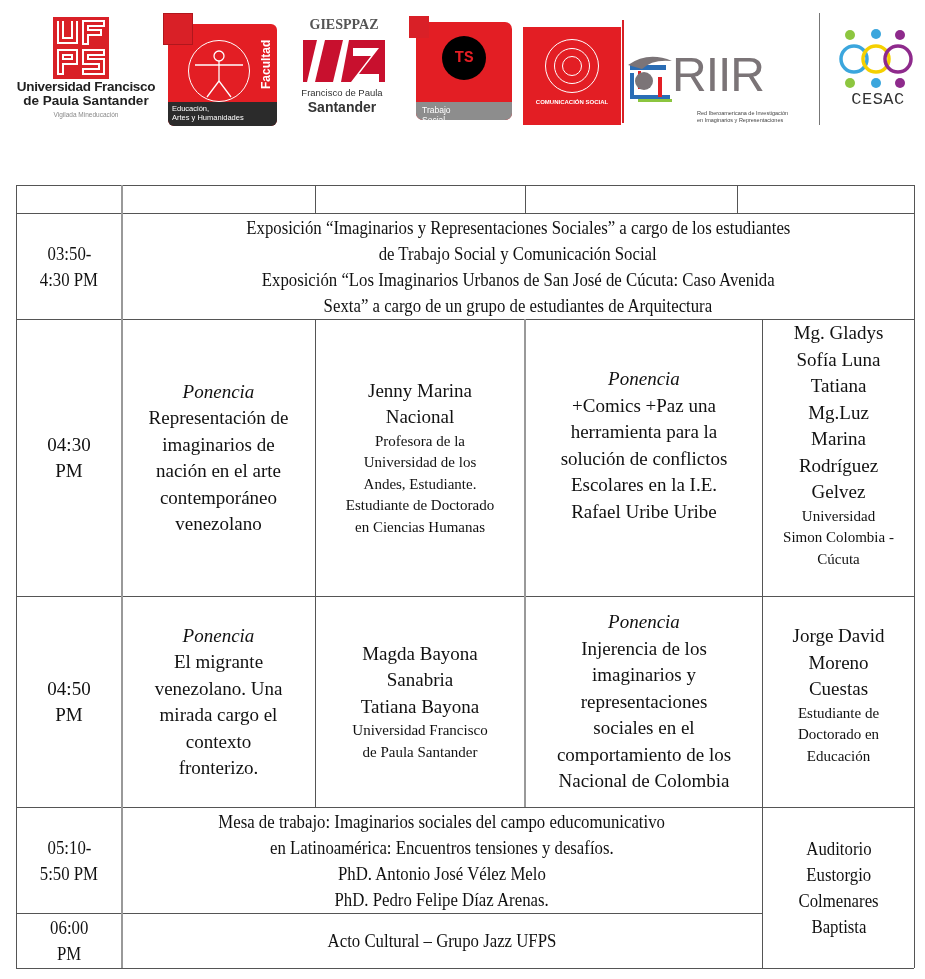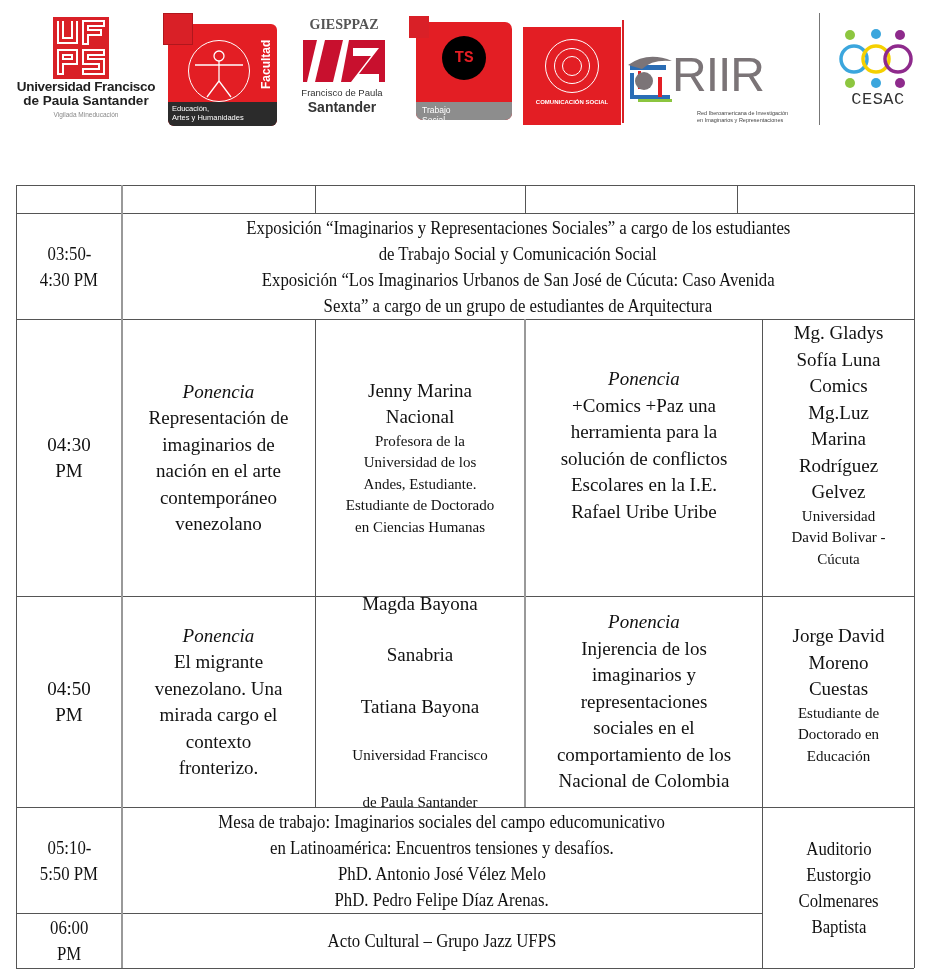--- a/index.html
+++ b/index.html
@@ -222,43 +222,43 @@
     <div class="it">Ponencia</div>
     <div>+Comics +Paz una</div>
     <div>herramienta para la</div>
     <div>solución de conflictos</div>
     <div>Escolares en la I.E.</div>
     <div>Rafael Uribe Uribe</div>
   </div>
   <div class="cell" style="left:763px;top:320px;width:151px;height:276px;justify-content:flex-start;padding-top:0px;">
     <div class="big">Mg. Gladys</div>
     <div class="big">Sofía Luna</div>
-    <div class="big">Comics</div>
+    <div class="big">Tatiana</div>
     <div class="big">Mg.Luz</div>
     <div class="big">Marina</div>
     <div class="big">Rodríguez</div>
     <div class="big">Gelvez</div>
     <div class="small">Universidad</div>
-    <div class="small">David Bolivar -</div>
+    <div class="small">Simon Colombia -</div>
     <div class="small">Cúcuta</div>
   </div>
 
   <div class="cell big" style="left:17px;top:597px;width:104px;height:210px;">
     <div>04:50</div>
     <div>PM</div>
   </div>
   <div class="cell big" style="left:122px;top:597px;width:193px;height:210px;">
     <div class="it">Ponencia</div>
     <div>El migrante</div>
     <div>venezolano. Una</div>
     <div>mirada cargo el</div>
     <div>contexto</div>
     <div>fronterizo.</div>
   </div>
-  <div class="cell" style="left:316px;top:597px;width:208px;height:210px;gap:25px;">
+  <div class="cell" style="left:316px;top:597px;width:208px;height:210px;">
     <div class="big">Magda Bayona</div>
     <div class="big">Sanabria</div>
     <div class="big">Tatiana Bayona</div>
     <div class="small">Universidad Francisco</div>
     <div class="small">de Paula Santander</div>
   </div>
   <div class="cell big" style="left:526px;top:597px;width:236px;height:210px;">
     <div class="it">Ponencia</div>
     <div>Injerencia de los</div>
     <div>imaginarios y</div>

